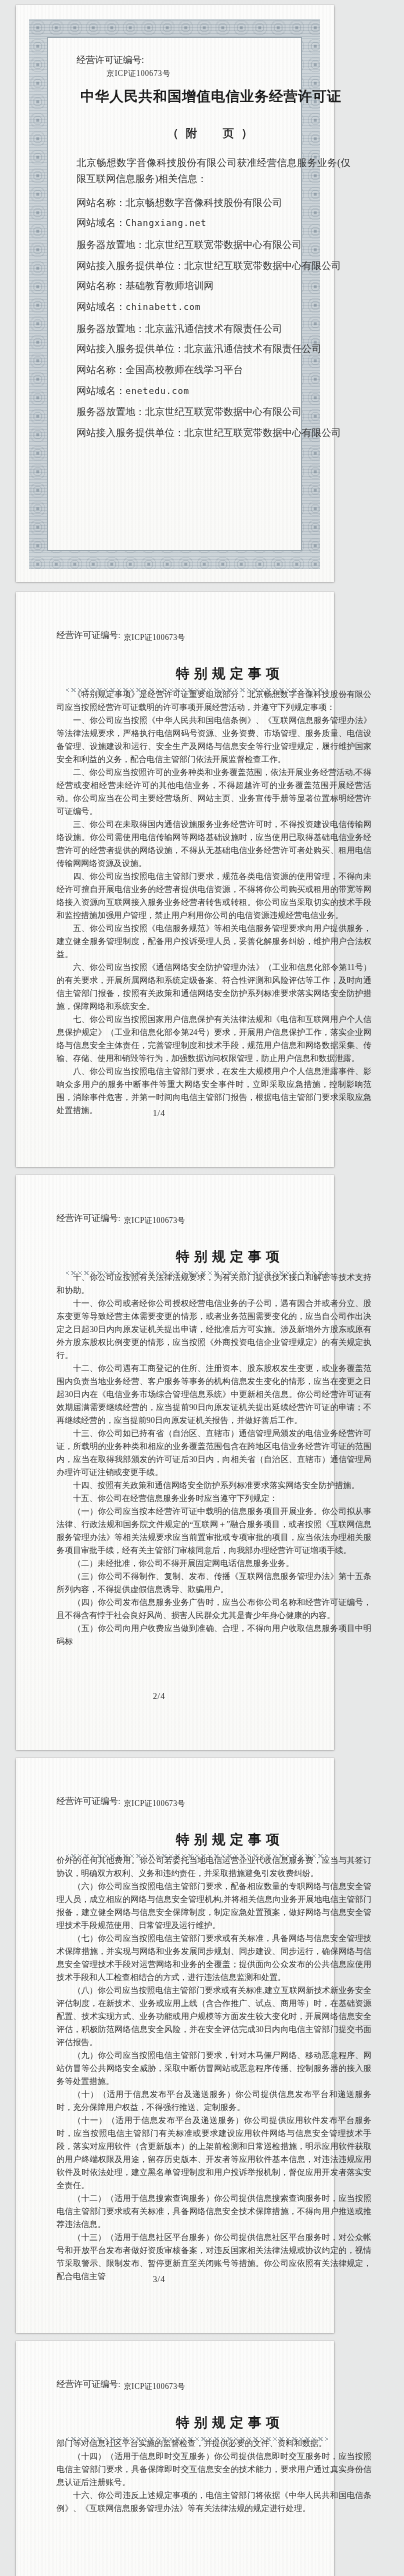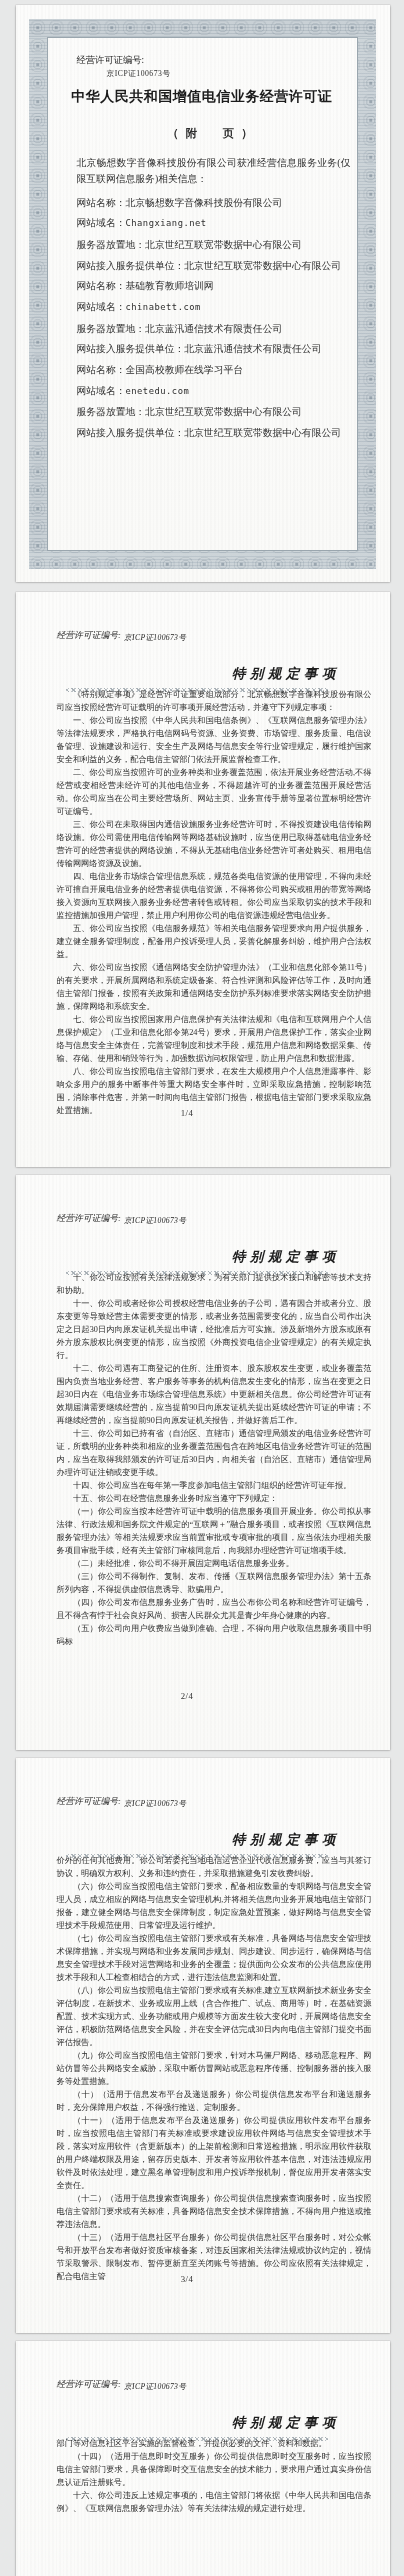--- a/index.html
+++ b/index.html
@@ -3,21 +3,21 @@
 <meta charset="utf-8">
 <style>
   html,body{margin:0;padding:0;}
   body{
     width:405px;height:2873px;position:relative;
     background:#e7e8e8;
     font-family:"Liberation Serif","DejaVu Serif",serif;
     color:#2d2d2d;
   }
   .page{
-    position:absolute;left:15.5px;width:374px;
+    position:absolute;left:15.5px;width:318px;
     background:
       repeating-linear-gradient(90deg, rgba(0,0,0,.014) 0 1.5px, rgba(0,0,0,0) 1.5px 3.6px),
       linear-gradient(#fcfcfb,#fafaf8);
     box-shadow:0 0.5px 2.1px rgba(0,0,0,.35), 0 0 0 0.5px #d2d3d3;
   }
   
   .frame{position:absolute;inset:13.4px;}
   .frame:before{
     content:"";position:absolute;inset:0;
     border:18.5px solid transparent;
@@ -30,28 +30,28 @@
     -webkit-mask-composite:xor; mask-composite:exclude;
   }
   .frame:after{
     content:"";position:absolute;inset:18px;border:0.5px solid #9aa6ae;
   }
   .cert-content{position:absolute;left:61px;top:49px;width:274px;}
   .cert-lic{font-size:9.3px;color:#222;}
   .cert-lic-no{font-size:7.7px;margin:1.5px 0 0 30px;letter-spacing:0.5px;}
   .cert-title{
     margin-top:9.3px;font-size:14px;font-weight:700;color:#1c1c1c;
-    letter-spacing:0.5px;white-space:nowrap;margin-left:-5.2px;
+    text-align:center;letter-spacing:0.5px;white-space:nowrap;margin-left:-5.2px;
   }
   .cert-sub{margin-top:20px;font-size:11.3px;font-weight:700;text-align:center;letter-spacing:7.2px;}
   .cert-intro{margin:14.4px 0 7.2px 0;font-size:9.8px;line-height:16px;text-align:justify;}
   .entry{font-size:9.8px;line-height:15.5px;margin-bottom:5.2px;text-align:justify;}
   .entry .val.mono{font-family:"DejaVu Sans Mono","Liberation Mono",monospace;font-size:8.8px;letter-spacing:0.5px;}
   
-  .sp-head{position:absolute;left:41px;top:38px;right:18.5px;font-style:italic;}
+  .sp-head{position:absolute;left:41px;top:38px;right:18.5px;}
   .sp-lic{font-size:8.8px;color:#222;}
   .sp-lic .no{font-size:7.7px;margin-left:3.1px;position:relative;top:1.5px;letter-spacing:0.3px;}
   .sp-title{
     margin-top:23px;text-align:right;font-size:13.4px;font-weight:700;color:#1d1d1d;
     letter-spacing:4.6px;padding-right:31px;
   }
   .sep{
     margin-top:4.6px;height:4.1px;width:262px;margin-left:9.3px;opacity:.75;
     background:
       repeating-linear-gradient(45deg, rgba(0,0,0,0) 0 1.5px, #8d979f 1.5px 2.6px, rgba(0,0,0,0) 2.6px 4.6px),
@@ -103,21 +103,21 @@
       <span>经营许可证编号:</span><span class="no">京ICP证100673号</span>
     </div>
     <div class="sp-title">特别规定事项</div>
     <div class="sep"></div>
   </div>
   <div class="sp-body">
       <p class="para">《特别规定事项》是经营许可证重要组成部分，北京畅想数字音像科技股份有限公司应当按照经营许可证载明的许可事项开展经营活动，并遵守下列规定事项：</p>
       <p class="para">一、你公司应当按照《中华人民共和国电信条例》、《互联网信息服务管理办法》等法律法规要求，严格执行电信网码号资源、业务资费、市场管理、服务质量、电信设备管理、设施建设和运行、安全生产及网络与信息安全等行业管理规定，履行维护国家安全和利益的义务，配合电信主管部门依法开展监督检查工作。</p>
       <p class="para">二、你公司应当按照许可的业务种类和业务覆盖范围，依法开展业务经营活动,不得经营或变相经营未经许可的其他电信业务，不得超越许可的业务覆盖范围开展经营活动。你公司应当在公司主要经营场所、网站主页、业务宣传手册等显著位置标明经营许可证编号。</p>
       <p class="para">三、你公司在未取得国内通信设施服务业务经营许可时，不得投资建设电信传输网络设施。你公司需使用电信传输网等网络基础设施时，应当使用已取得基础电信业务经营许可的经营者提供的网络设施，不得从无基础电信业务经营许可者处购买、租用电信传输网网络资源及设施。</p>
-      <p class="para">四、电信业务市场综合管理信息系统，规范各类电信资源的使用管理，不得向未经许可擅自开展电信业务的经营者提供电信资源，不得将你公司购买或租用的带宽等网络接入资源向互联网接入服务业务经营者转售或转租。你公司应当采取切实的技术手段和监控措施加强用户管理，禁止用户利用你公司的电信资源违规经营电信业务。</p>
+      <p class="para">四、你公司应当按照电信主管部门要求，规范各类电信资源的使用管理，不得向未经许可擅自开展电信业务的经营者提供电信资源，不得将你公司购买或租用的带宽等网络接入资源向互联网接入服务业务经营者转售或转租。你公司应当采取切实的技术手段和监控措施加强用户管理，禁止用户利用你公司的电信资源违规经营电信业务。</p>
       <p class="para">五、你公司应当按照《电信服务规范》等相关电信服务管理要求向用户提供服务，建立健全服务管理制度，配备用户投诉受理人员，妥善化解服务纠纷，维护用户合法权益。</p>
       <p class="para">六、你公司应当按照《通信网络安全防护管理办法》（工业和信息化部令第11号）的有关要求，开展所属网络和系统定级备案、符合性评测和风险评估等工作，及时向通信主管部门报备，按照有关政策和通信网络安全防护系列标准要求落实网络安全防护措施，保障网络和系统安全。</p>
       <p class="para">七、你公司应当按照国家用户信息保护有关法律法规和《电信和互联网用户个人信息保护规定》（工业和信息化部令第24号）要求，开展用户信息保护工作，落实企业网络与信息安全主体责任，完善管理制度和技术手段，规范用户信息和网络数据采集、传输、存储、使用和销毁等行为，加强数据访问权限管理，防止用户信息和数据泄露。</p>
       <p class="para">八、你公司应当按照电信主管部门要求，在发生大规模用户个人信息泄露事件、影响众多用户的服务中断事件等重大网络安全事件时，立即采取应急措施，控制影响范围，消除事件危害，并第一时间向电信主管部门报告，根据电信主管部门要求采取应急处置措施。</p>
     </div>
   <div class="sp-footer f1116">1/4</div>
 </div>
 
 <div class="page" style="top:1175px;height:575px;">
   <div class="sp-head">
@@ -125,21 +125,21 @@
       <span>经营许可证编号:</span><span class="no">京ICP证100673号</span>
     </div>
     <div class="sp-title">特别规定事项</div>
     <div class="sep"></div>
   </div>
   <div class="sp-body">
       <p class="para">十、你公司应按照有关法律法规要求，为有关部门提供技术接口和解密等技术支持和协助。</p>
       <p class="para">十一、你公司或者经你公司授权经营电信业务的子公司，遇有因合并或者分立、股东变更等导致经营主体需要变更的情形，或者业务范围需要变化的，应当自公司作出决定之日起30日内向原发证机关提出申请，经批准后方可实施。涉及新增外方股东或原有外方股东股权比例变更的情形，应当按照《外商投资电信企业管理规定》的有关规定执行。</p>
       <p class="para">十二、你公司遇有工商登记的住所、注册资本、股东股权发生变更，或业务覆盖范围内负责当地业务经营、客户服务等事务的机构信息发生变化的情形，应当在变更之日起30日内在《电信业务市场综合管理信息系统》中更新相关信息。你公司经营许可证有效期届满需要继续经营的，应当提前90日向原发证机关提出延续经营许可证的申请；不再继续经营的，应当提前90日向原发证机关报告，并做好善后工作。</p>
       <p class="para">十三、你公司如已持有省（自治区、直辖市）通信管理局颁发的电信业务经营许可证，所载明的业务种类和相应的业务覆盖范围包含在跨地区电信业务经营许可证的范围内，应当在取得我部颁发的许可证后30日内，向相关省（自治区、直辖市）通信管理局办理许可证注销或变更手续。</p>
-      <p class="para">十四、你公司应当在每年第一季度参加电信主管部门组织的经营许可证年报。</p>
+      <p class="para">十四、按照有关政策和通信网络安全防护系列标准要求落实网络安全防护措施。</p>
       <p class="para">十五、你公司在经营信息服务业务时应当遵守下列规定：</p>
       <p class="para">（一）你公司应当按本经营许可证中载明的信息服务项目开展业务。你公司拟从事法律、行政法规和国务院文件规定的“互联网＋”融合服务项目，或者按照《互联网信息服务管理办法》等相关法规要求应当前置审批或专项审批的项目，应当依法办理相关服务项目审批手续，经有关主管部门审核同意后，向我部办理经营许可证增项手续。</p>
       <p class="para">（二）未经批准，你公司不得开展固定网电话信息服务业务。</p>
       <p class="para">（三）你公司不得制作、复制、发布、传播《互联网信息服务管理办法》第十五条所列内容，不得提供虚假信息诱导、欺骗用户。</p>
       <p class="para">（四）你公司发布信息服务业务广告时，应当公布你公司名称和经营许可证编号，且不得含有悖于社会良好风尚、损害人民群众尤其是青少年身心健康的内容。</p>
       <p class="para">（五）你公司向用户收费应当做到准确、合理，不得向用户收取信息服务项目中明码标</p>
     </div>
   <div class="sp-footer f1116">2/4</div>
 </div>
 

